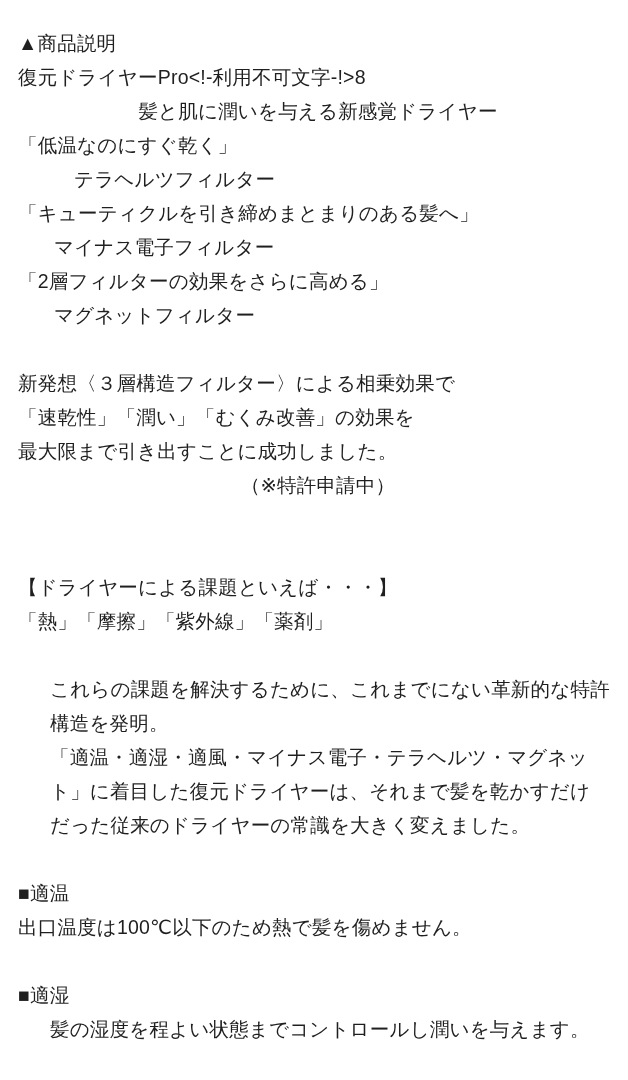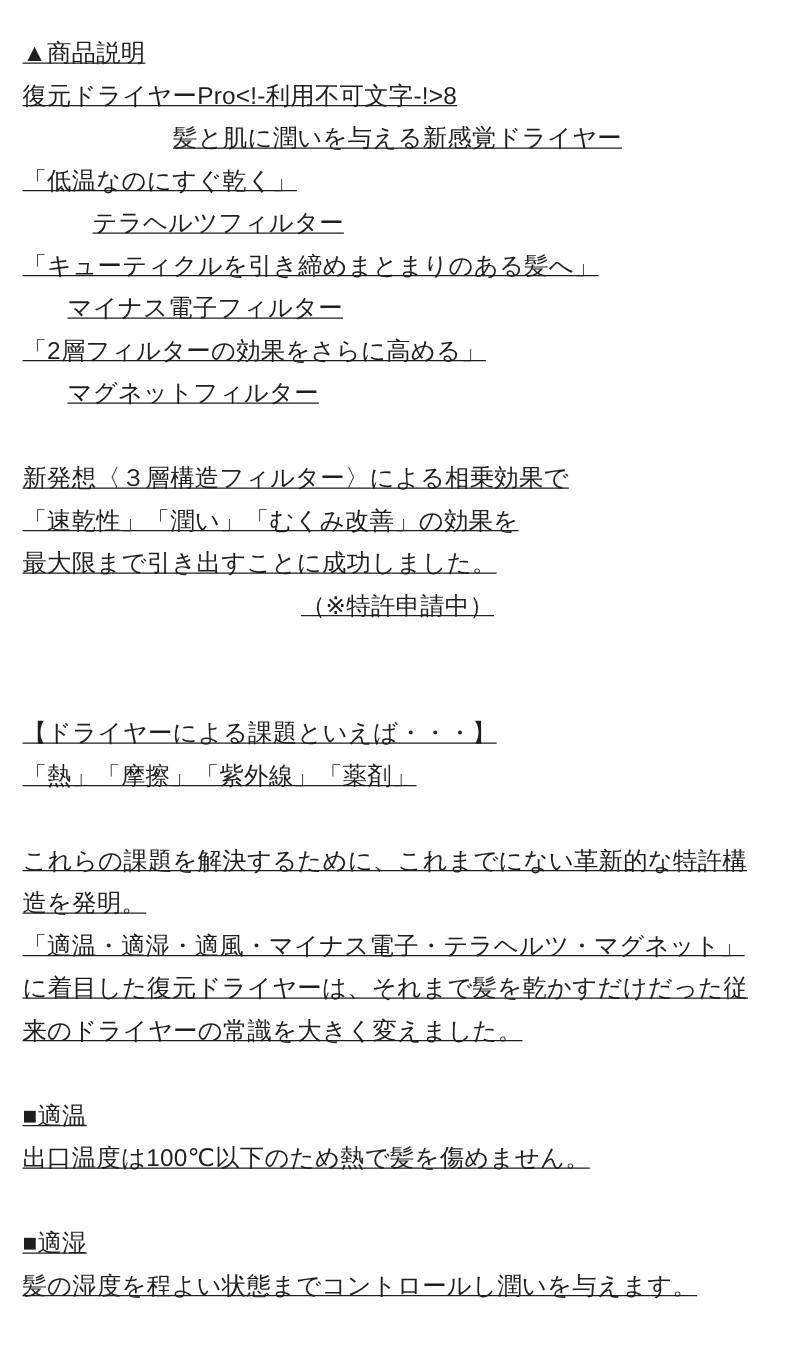--- a/index.html
+++ b/index.html
@@ -22,21 +22,20 @@
     padding: 26px 18px 0 18px;
     background: #ffffff;
   }
   .doc {
     font-size: 19.5px;
     line-height: 34px;
     letter-spacing: 0.2px;
     color: #1f1f1f;
     white-space: pre-wrap;
     word-break: break-all;
-    text-decoration: underline;
   }
   .line {
     display: block;
     min-height: 34px;
   }
   .blank {
     display: block;
     height: 34px;
   }
   .indent-1 {
@@ -44,20 +43,21 @@
   }
   .indent-2 {
     padding-left: 36px;
   }
   .indent-3 {
     padding-left: 8px;
     text-align: center;
   }
   .wrap-block {
     display: block;
+    margin-left: 32px;
   }
 </style>
 </head>
 <body>
 
 <div id="page">
   <div class="doc" id="doc-body"><span class="line">▲商品説明</span><span class="line">復元ドライヤーPro&lt;!-利用不可文字-!&gt;8</span><span class="line indent-3">髪と肌に潤いを与える新感覚ドライヤー</span><span class="line">「低温なのにすぐ乾く」</span><span class="line indent-1">テラヘルツフィルター</span><span class="line">「キューティクルを引き締めまとまりのある髪へ」</span><span class="line indent-2">マイナス電子フィルター</span><span class="line">「2層フィルターの効果をさらに高める」</span><span class="line indent-2">マグネットフィルター</span><span class="blank"></span><span class="line">新発想〈３層構造フィルター〉による相乗効果で</span><span class="line">「速乾性」「潤い」「むくみ改善」の効果を</span><span class="line">最大限まで引き出すことに成功しました。</span><span class="line indent-3">（※特許申請中）</span><span class="blank"></span><span class="blank"></span><span class="line">【ドライヤーによる課題といえば・・・】</span><span class="line">「熱」「摩擦」「紫外線」「薬剤」</span><span class="blank"></span><span class="line wrap-block">これらの課題を解決するために、これまでにない革新的な特許構造を発明。</span><span class="line wrap-block">「適温・適湿・適風・マイナス電子・テラヘルツ・マグネット」に着目した復元ドライヤーは、それまで髪を乾かすだけだった従来のドライヤーの常識を大きく変えました。</span><span class="blank"></span><span class="line">■適温</span><span class="line">出口温度は100℃以下のため熱で髪を傷めません。</span><span class="blank"></span><span class="line">■適湿</span><span class="line wrap-block">髪の湿度を程よい状態までコントロールし潤いを与えます。</span></div>
 </div>
 
 </body></html>

